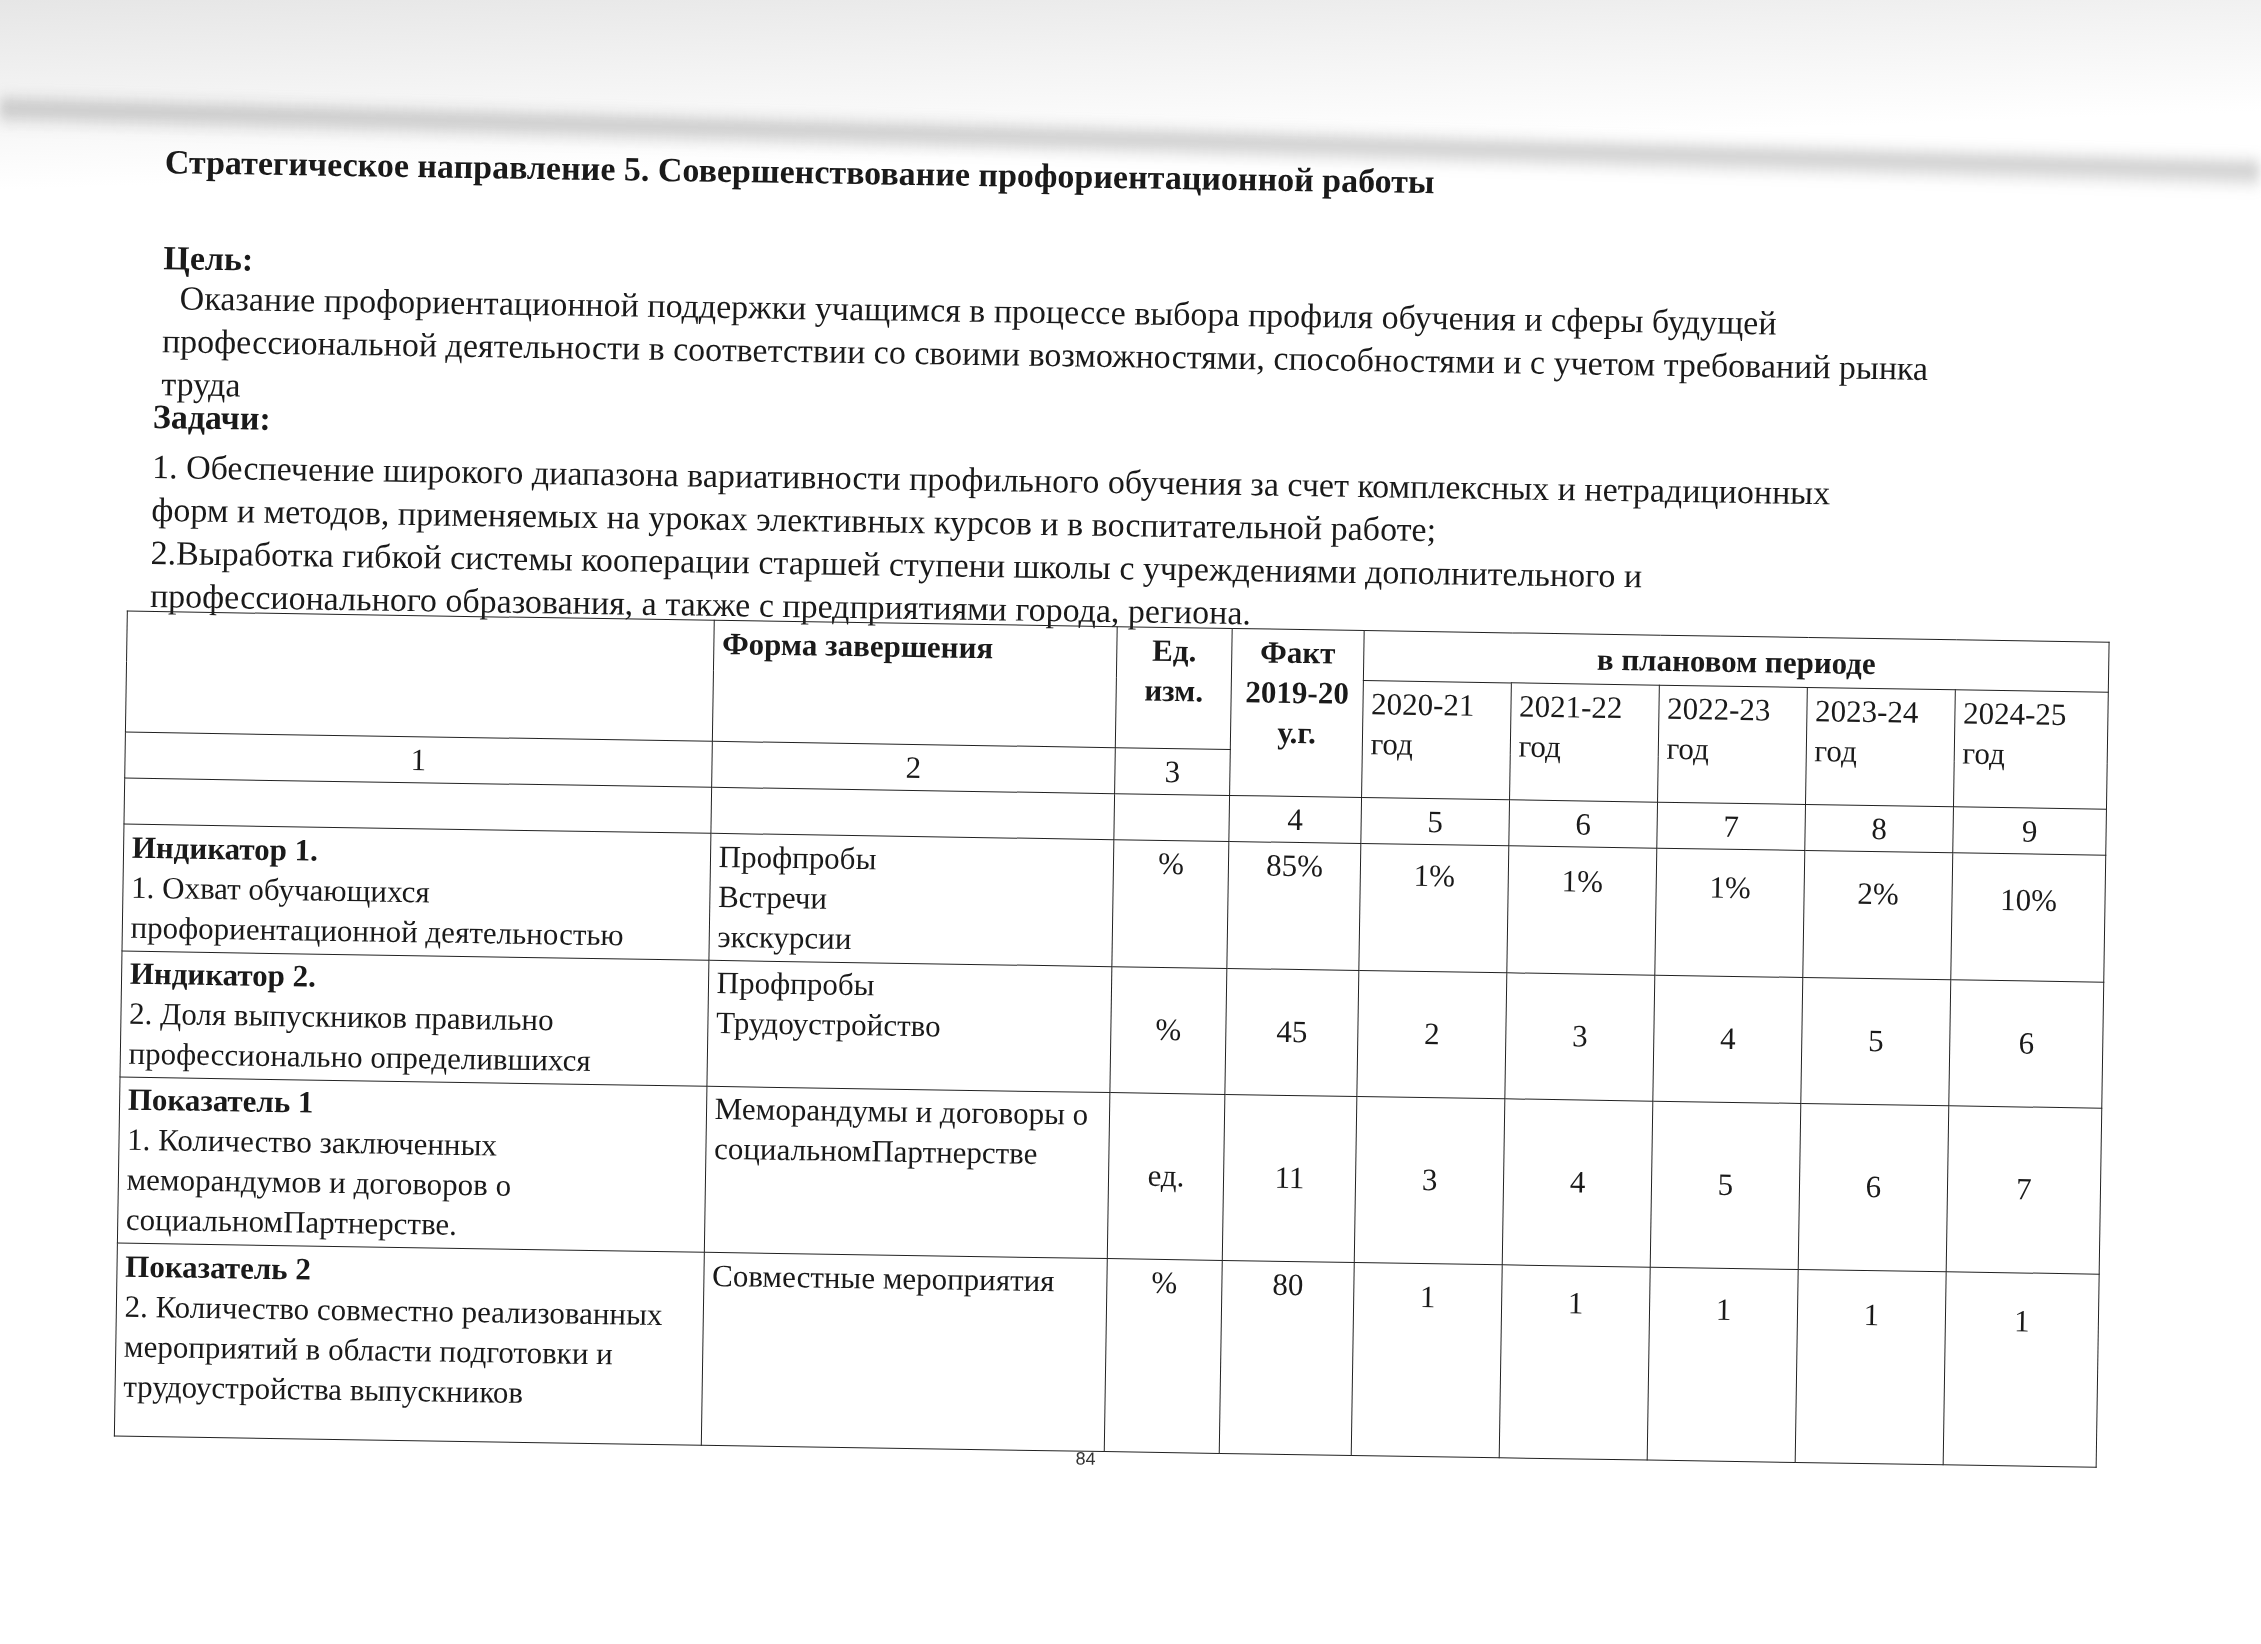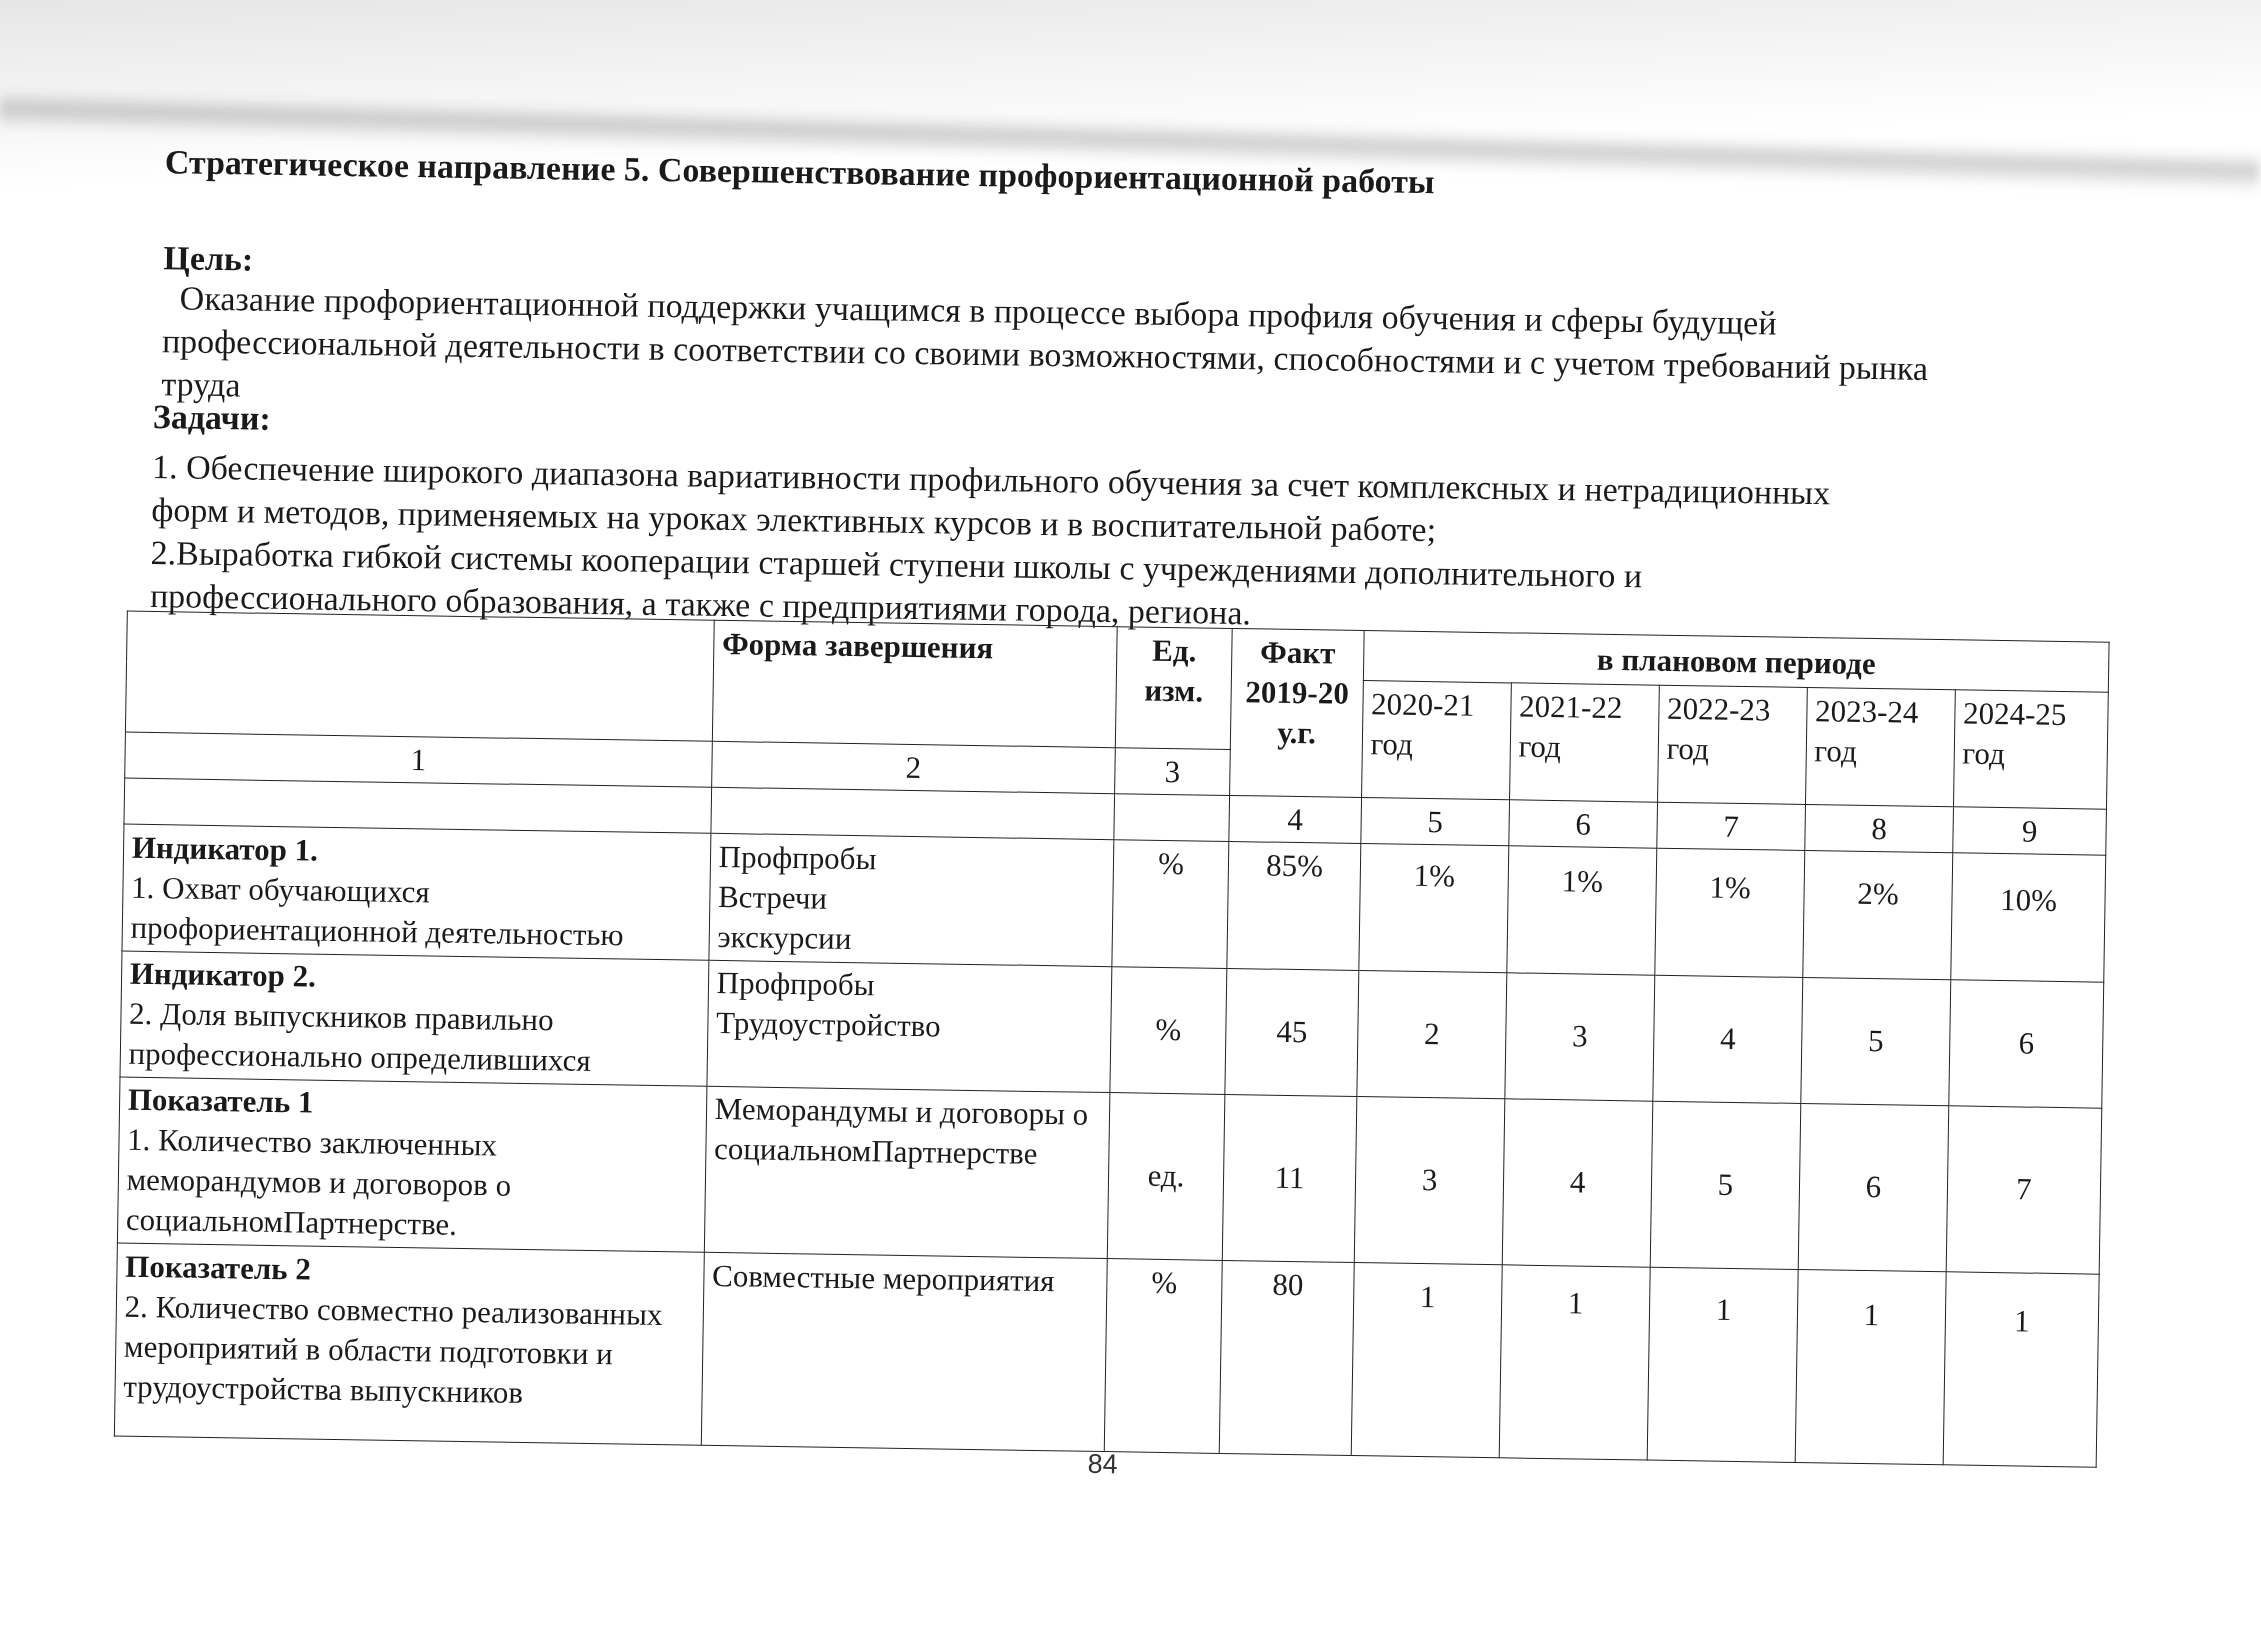--- a/index.html
+++ b/index.html
@@ -42,22 +42,22 @@
   table.plan td, table.plan th {
     border: 1.9px solid #222; vertical-align: top; padding: 2.6px 7.7px;
     font-weight: normal;
   }
   table.plan th.bold { font-weight: bold; }
   .c { text-align: center; }
   .vm { vertical-align: middle !important; }
   .row-title { font-weight: bold; display: block; }
   .line { display: block; }
   .page-number {
-    position: absolute; left: 1096px; top: 1434px; font-size: 27px;
-    font-family: "Liberation Sans", "DejaVu Sans", sans-serif; color: #333; margin-left: 12px;
+    position: absolute; left: 1096px; top: 1434px; font-size: 18px;
+    font-family: "Liberation Sans", "DejaVu Sans", sans-serif; color: #333;
   }
 </style>
 </head>
 <body>
 
 <div class="scan-shadow"></div>
 <div class="scan-edge"></div>
 
 <div class="page">
 

